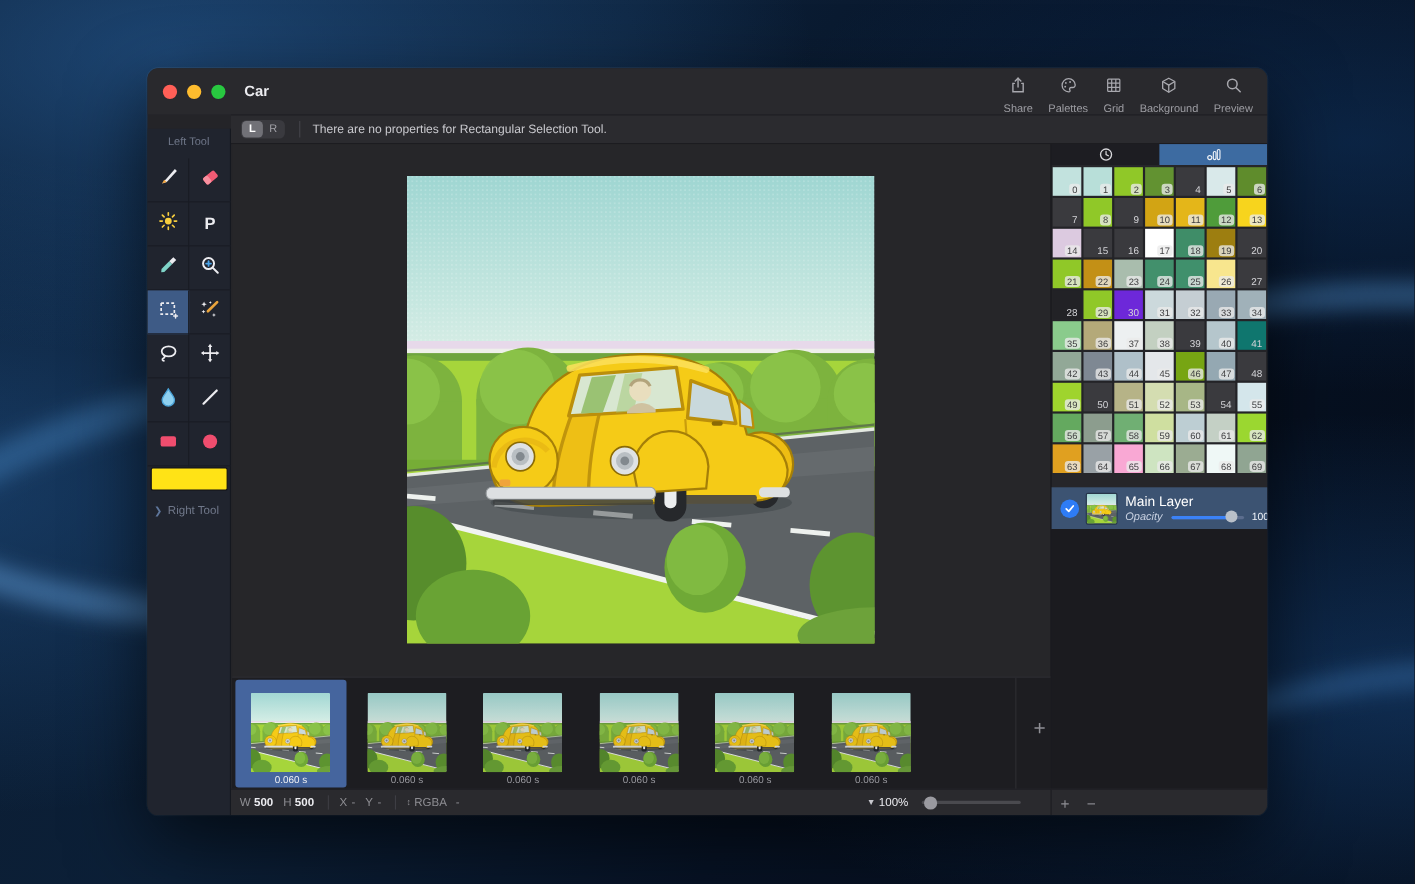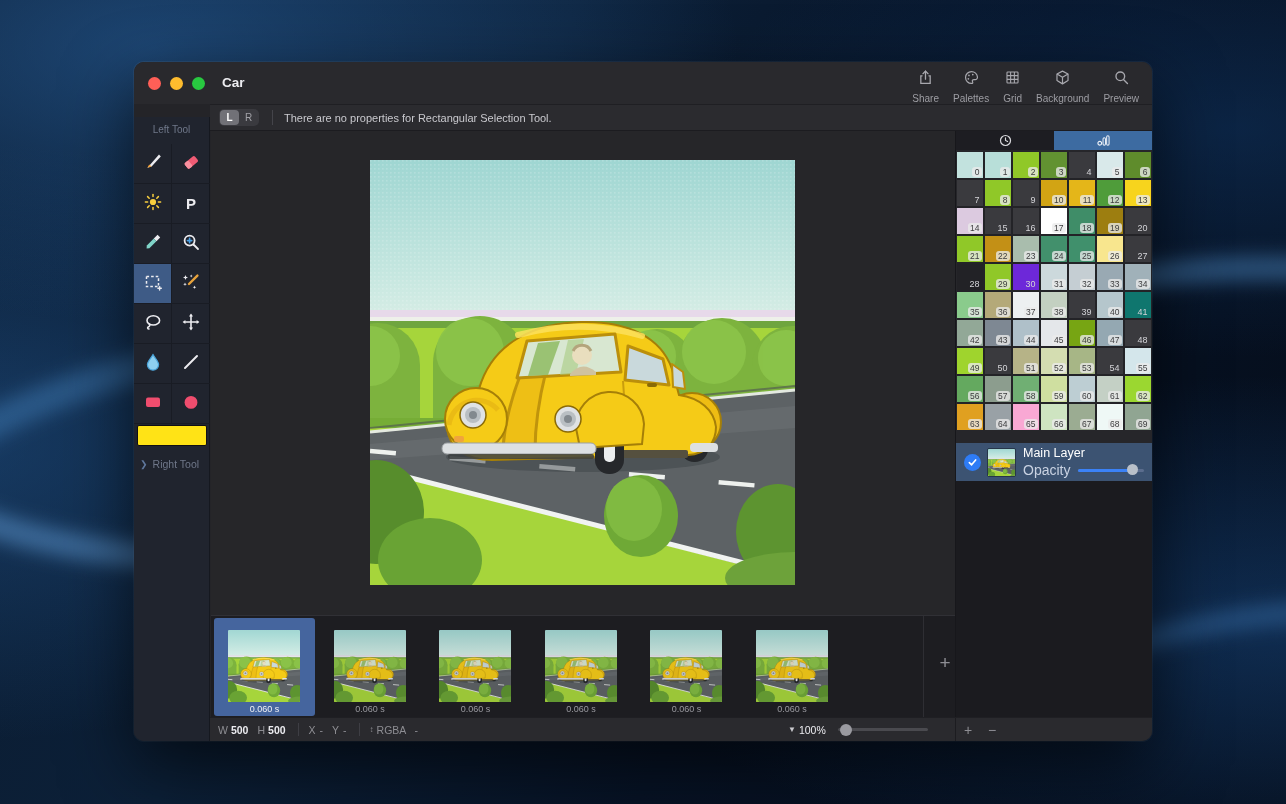--- a/index.html
+++ b/index.html
@@ -83,21 +83,21 @@
 
   .layer-row { position:absolute; left:0; top:312px; width:197px; height:38px; background:#3c5372; display:flex; align-items:center; }
   .chk { width:17px; height:17px; border-radius:50%; background:#2e7cf6; margin-left:8px; flex:none;
     display:flex; align-items:center; justify-content:center; }
   .chk svg { width:9px; height:9px; }
   .layer-thumb { width:29px; height:29px; margin-left:6px; flex:none; border-radius:2px; overflow:hidden; border:1px solid rgba(0,0,0,.35); }
   .layer-thumb svg { width:100%; height:100%; display:block; }
   .layer-info { margin-left:7px; }
   .layer-name { font-size:12.5px; color:#fff; }
   .layer-sub { display:flex; align-items:center; margin-top:2px; }
-  .op-label { font-size:14px; color:#c9d2e2; }
+  .op-label { font-size:10px; color:#c9d2e2;font-style:italic; }
   .op-track { position:relative; width:66px; height:3px; border-radius:2px; background:#5b6d8e; margin-left:8px; }
   .op-fill { position:absolute; left:0; top:0; height:3px; width:54px; border-radius:2px; background:#3b82f7; }
   .op-thumb { position:absolute; left:49px; top:-4.5px; width:11px; height:11px; border-radius:50%; background:#b9c0c9; }
   .op-val { font-size:9.5px; color:#eef2f8; margin-left:7px; }
   .panel-lower { position:absolute; left:0; top:350px; width:197px; height:236px; background:#1b1b1f; }
 
   .timeline { position:absolute; left:77px; top:553px; width:744px; height:102px; background:#1d1d21; border-top:1px solid #303035; }
   .frames { position:absolute; left:3px; top:2px; display:flex; }
   .frame-cell { width:101px; height:98px; border-radius:3px; margin-right:4.5px; position:relative; }
   .frame-cell.sel { background:#45659e; }

